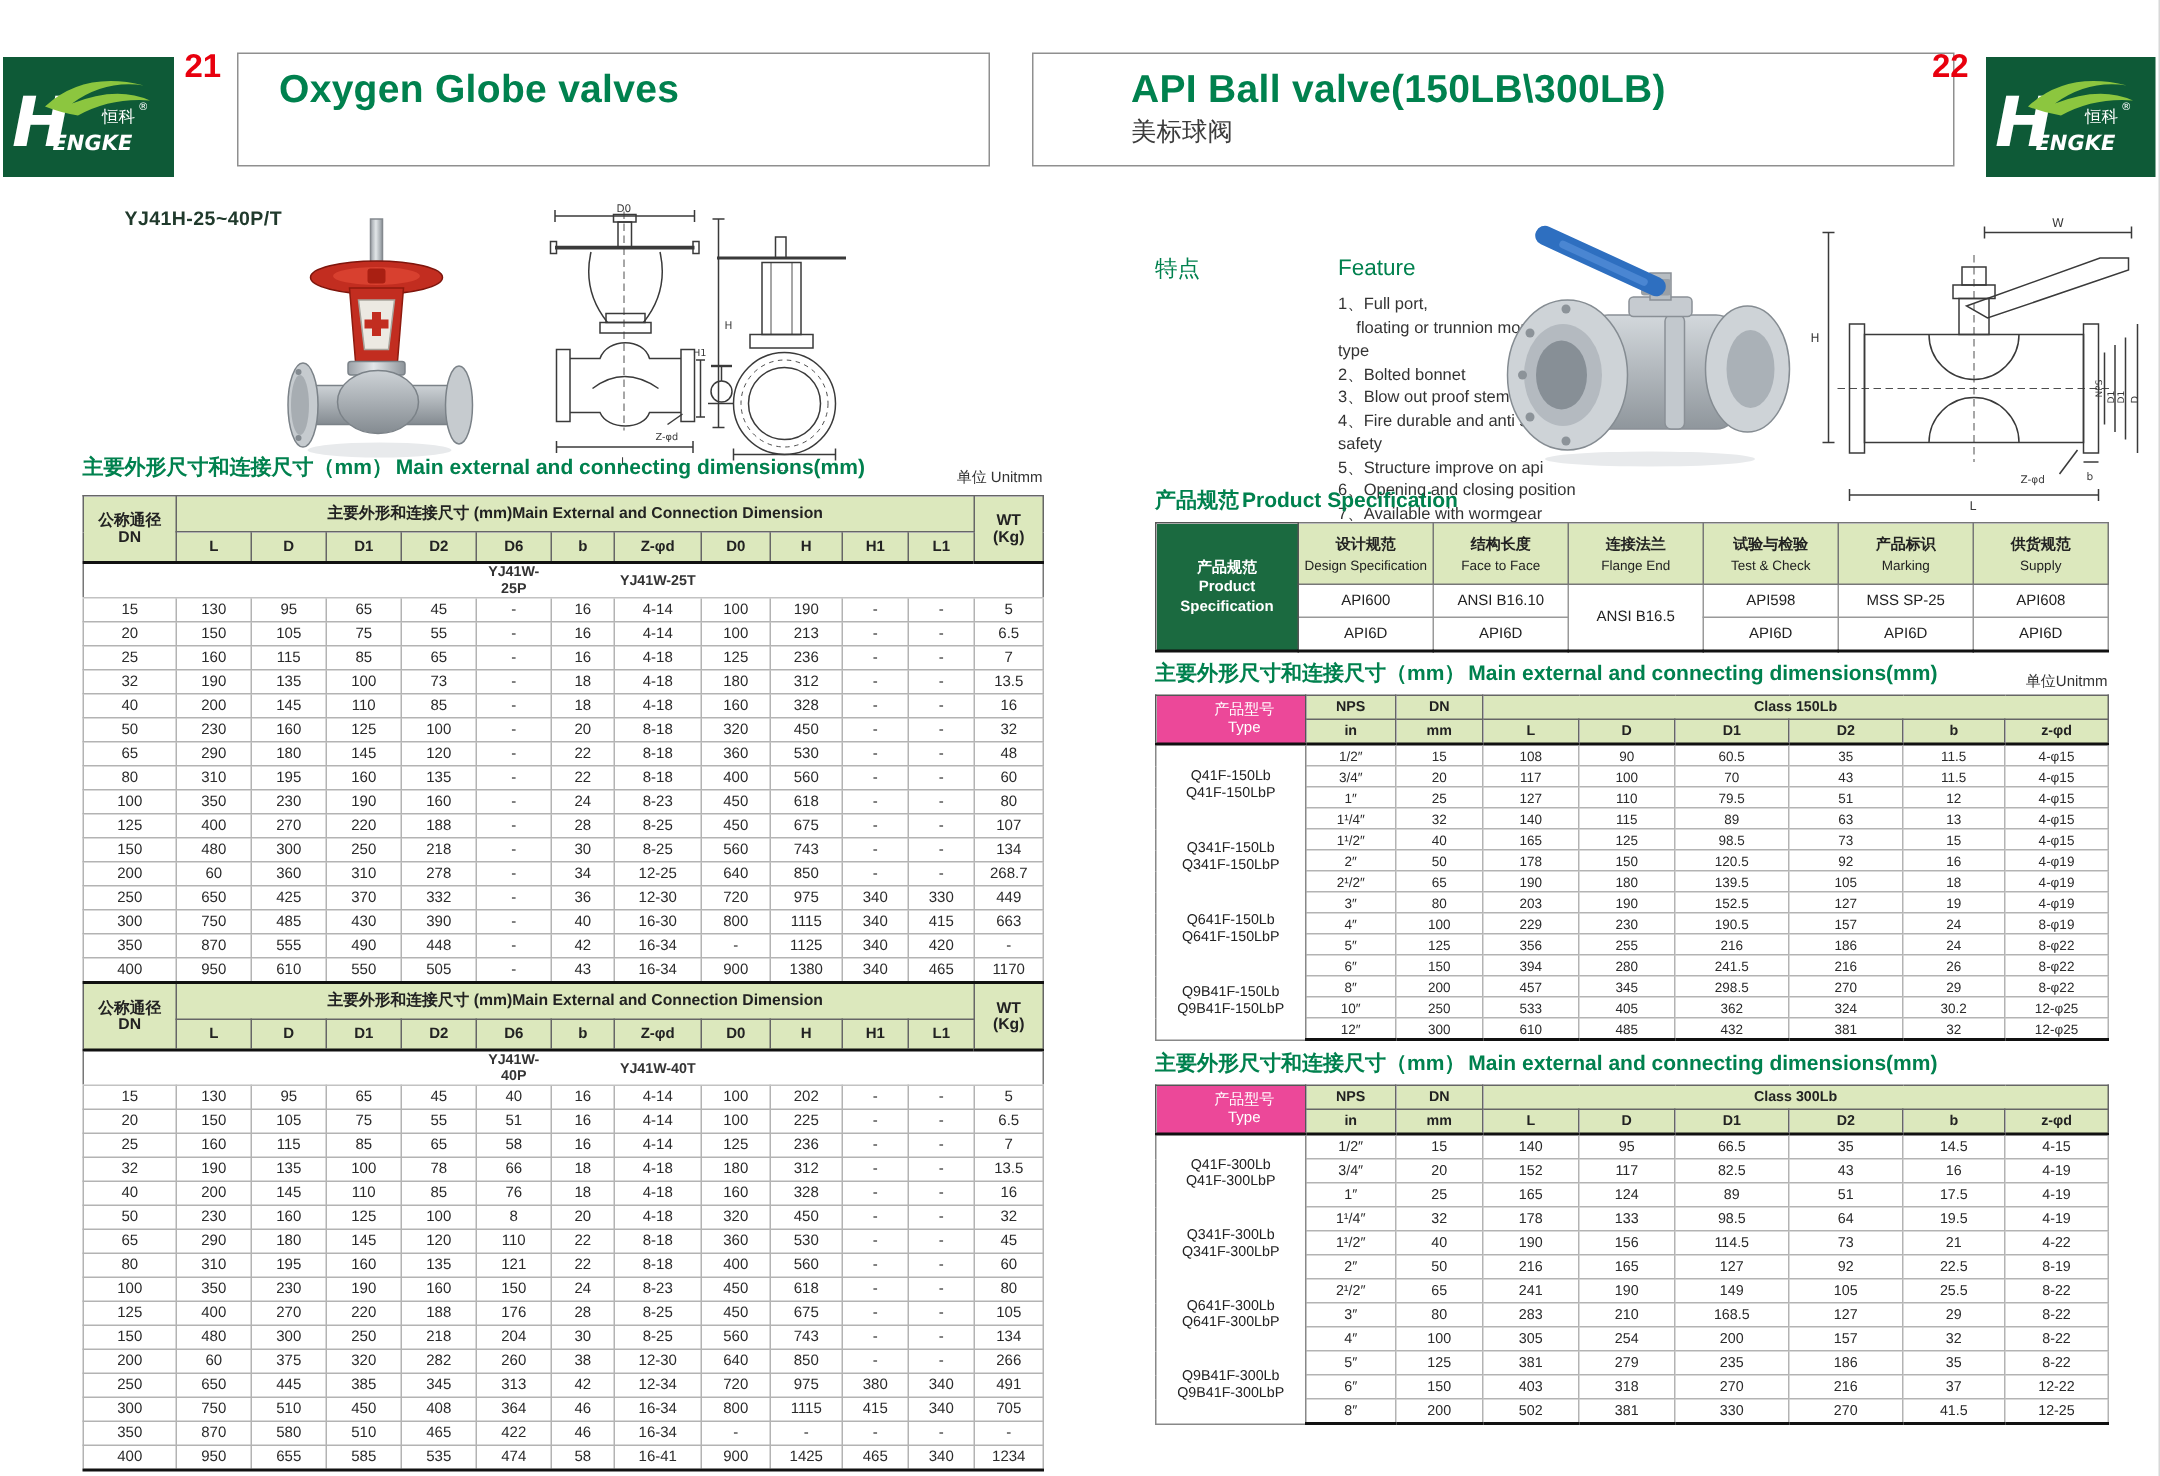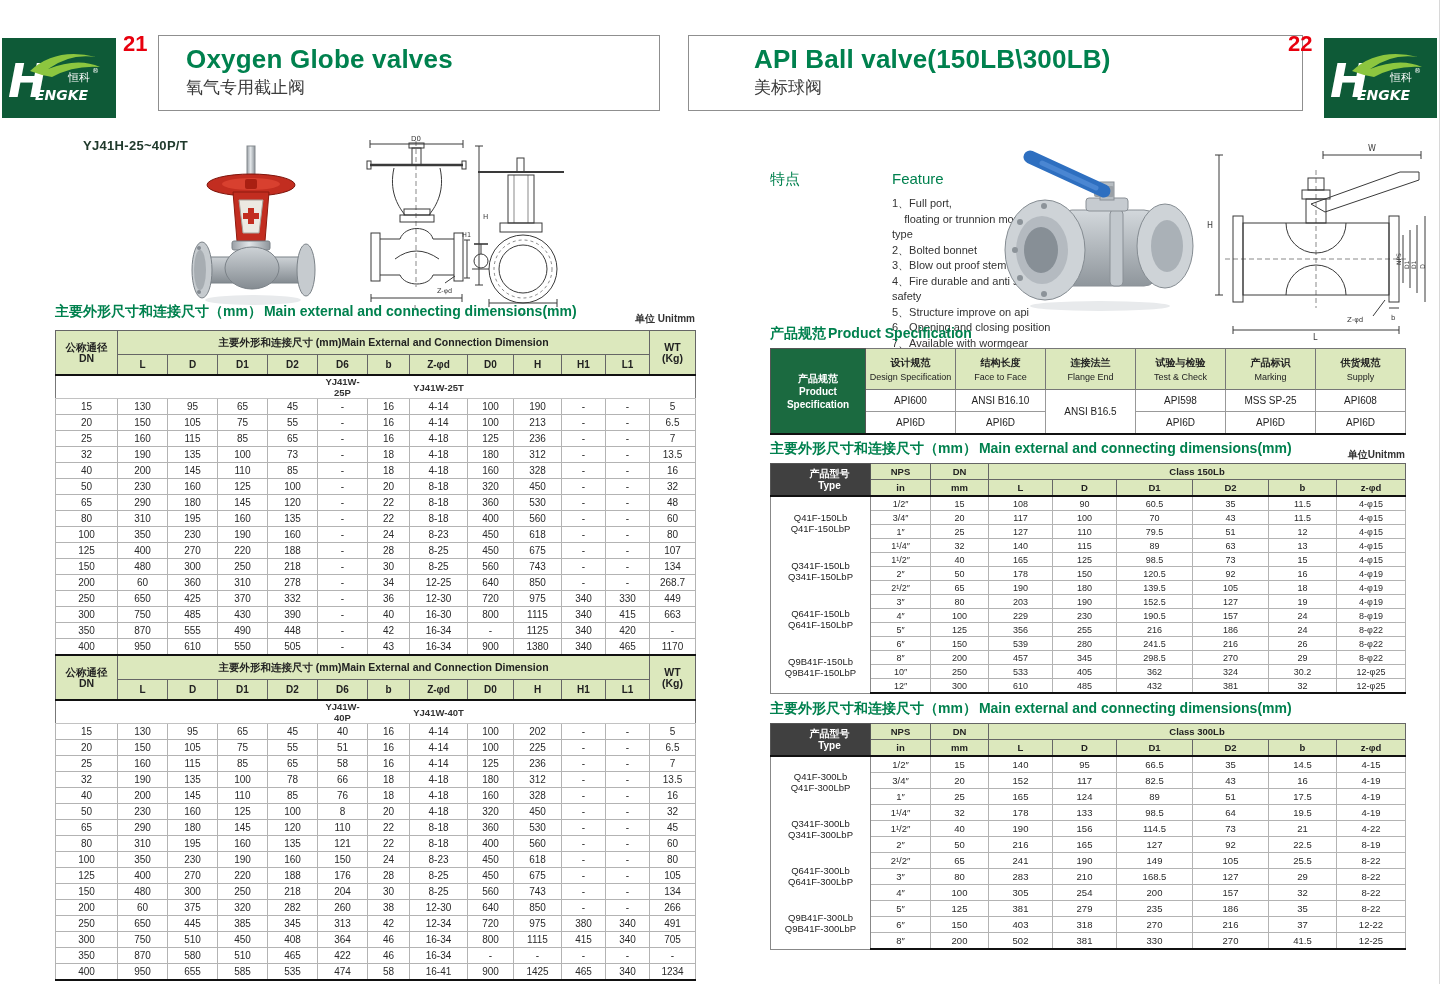--- a/index.html
+++ b/index.html
@@ -17,42 +17,42 @@
   .page-no{color:#e8000e;font-weight:bold;font-size:22px;line-height:22px;}
   .title-box{border:1px solid #8f8f8f;height:76px;box-sizing:border-box;padding:9px 0 0 27px;background:#fff;}
   .title-en{color:#00814e;font-size:26px;font-weight:bold;line-height:28px;letter-spacing:.2px;}
   .title-zh{color:#3c3c3c;font-size:17px;margin-top:3px;}
   .model-label{font-weight:bold;font-size:13px;color:#203a2c;letter-spacing:.3px;}
 
   
   .sec-title{font-size:14px;line-height:16px;}
   .sec-title .zh{color:#00814e;font-weight:bold;}
   .sec-title .en{color:#00814e;font-weight:bold;margin-left:2px;}
-  .unit{font-size:10px;color:#333;font-weight:bold;}
+  .unit{font-size:10px;color:#333;font-weight:normal;}
 
   
   .feat-title{color:#00814e;font-weight:normal;font-size:15px;margin-bottom:9px;}
   .feat-list .item{font-size:11px;line-height:15.5px;color:#333;white-space:pre-line;}
 
   
   table{border-collapse:collapse;table-layout:fixed;}
   th,td{padding:0;text-align:center;overflow:hidden;}
 
   
   #left-dim-table{width:640px;font-size:10px;border:1px solid #777;}
   #left-dim-table tr.band th{background:#dce8bd;font-weight:bold;font-size:10.5px;border:1px solid #666;height:23px;line-height:11px;}
   #left-dim-table tr.band th[rowspan]{border-bottom:2px solid #111;}
   #left-dim-table tr.cols th{background:#dce8bd;font-weight:bold;border:1px solid #666;border-bottom:2px solid #111;height:19px;}
   #left-dim-table tr.model td{height:14px;border:none;border-bottom:1px solid #c2c2c2;font-size:9.5px;font-weight:bold;color:#333;margin-left:18px;}
   #left-dim-table tr.data td{height:15px;border:1px solid #b3b3b3;color:#2a2a2a;}
   #left-dim-table tr.data.last td{border-bottom:2px solid #111;}
 
   
   .ball{width:635px;border:1px solid #777;}
-  .ball th.typeh{background:#404040;color:#fff;font-weight:bold;font-size:10px;line-height:12px;border:1px solid #555;border-bottom:2px solid #111;padding-left:18px;}
+  .ball th.typeh{background:#ec4899;color:#fff;font-weight:normal;font-size:10px;line-height:12px;border:1px solid #555;border-bottom:2px solid #111;padding-left:18px;}
   .ball th.band2{background:#dce8bd;font-weight:bold;font-size:9.5px;border:1px solid #666;height:15px;}
   .ball tr.sub th{border-bottom:2px solid #111;}
   .ball td{border:1px solid #b3b3b3;color:#2a2a2a;}
   .ball td.typecell{border:1px solid #888;vertical-align:middle;}
   .ball .types{display:flex;flex-direction:column;justify-content:space-around;}
   .ball .tgroup{font-size:9.5px;line-height:11px;white-space:pre-line;color:#222;}
   .t150 tr.data td{height:13px;font-size:9px;}
   .t300 tr.data td{height:15px;font-size:9.5px;}
   .ball tr.data.last td{border-bottom:2px solid #111;}
 
@@ -76,21 +76,20 @@
     <text x="0" y="52" font-size="46" font-weight="bold" font-style="italic" fill="#ffffff">H</text>
     <path d="M22,26 Q48,2 88,12 Q62,8 40,24 Q70,12 92,22 Q66,20 44,32 Q32,30 22,26 Z" fill="#8cc63f" stroke="none"></path>
     <text x="60" y="36" font-size="11" fill="#ffffff">恒科</text>
     <text x="84" y="28" font-size="7" fill="#ffffff">®</text>
     <text x="27" y="55" font-size="14" font-weight="bold" font-style="italic" fill="#ffffff">ENGKE</text>
   </svg>
 </div>
 <div class="abs page-no" style="left:123px;top:33px;">21</div>
 <div class="abs title-box" style="left:158px;top:35px;width:502px;">
   <div class="title-en">Oxygen Globe valves</div>
-  <div class="title-zh">氧气专用截止阀</div>
 </div>
 <div class="abs model-label" style="left:55px;top:138px;margin-left:28px;">YJ41H-25~40P/T</div>
 
 <div class="abs" style="left:175px;top:140px;">
 <svg width="155" height="170" viewBox="0 0 155 170">
   <defs>
     <linearGradient id="gm" x1="0" y1="0" x2="1" y2="0">
       <stop offset="0" stop-color="#9aa0a6"></stop>
           <stop offset="0.45" stop-color="#e2e6e9"></stop>
           <stop offset="1" stop-color="#8d949a"></stop>
@@ -1057,21 +1056,21 @@
         <td>356</td>
         <td>255</td>
         <td>216</td>
         <td>186</td>
         <td>24</td>
         <td>8-φ22</td>
       </tr>
       <tr class="data">
         <td>6″</td>
         <td>150</td>
-        <td>539</td>
+        <td>394</td>
         <td>280</td>
         <td>241.5</td>
         <td>216</td>
         <td>26</td>
         <td>8-φ22</td>
       </tr>
       <tr class="data">
         <td>8″</td>
         <td>200</td>
         <td>457</td>

